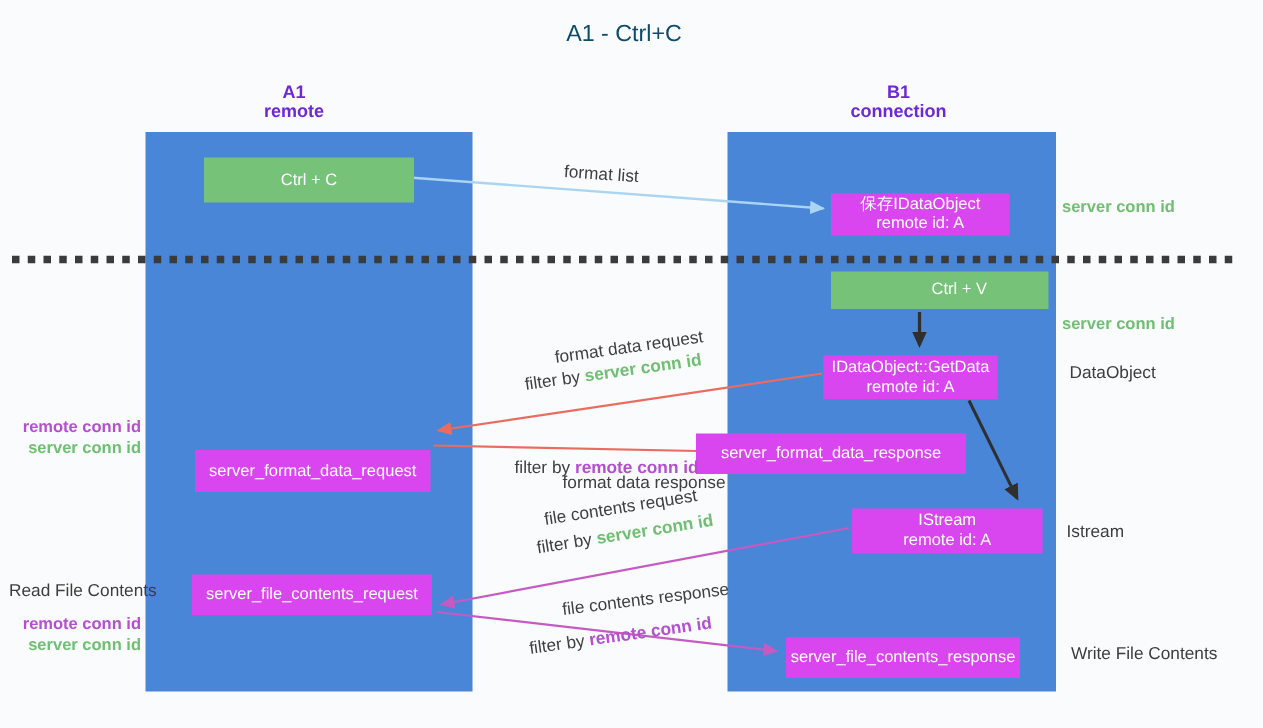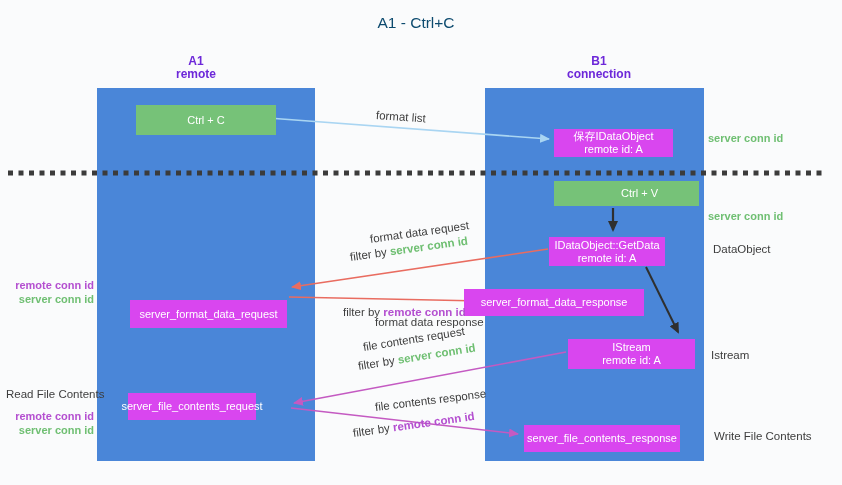--- a/index.html
+++ b/index.html
@@ -36,21 +36,21 @@
   }
   .node.green{background:#76c278;}
   .node.orange{background:#d946ef;}
   .n-ctrlc{left:136px;top:105px;width:140px;height:30px;}
   .n-saveobj{left:554px;top:129px;width:119px;height:28px;}
   .n-ctrlv{left:554px;top:181px;width:119px;height:25px;padding-left:26px;}
   .n-getdata{left:549px;top:237px;width:116px;height:29px;}
   .n-fmtreq{left:130px;top:276px;width:157px;height:28px;margin-top:24px;}
   .n-fmtresp{left:464px;top:289px;width:180px;height:27px;}
   .n-istream{left:568px;top:339px;width:127px;height:30px;}
-  .n-filereq{left:128px;top:393px;width:128px;height:27px;}
+  .n-filereq{left:128px;top:383px;width:160px;height:27px;}
   .n-fileresp{left:524px;top:425px;width:156px;height:27px;}
   
   .mlabel{
     position:absolute;z-index:2;font-size:11.5px;color:#3f3f3f;white-space:nowrap;
     transform-origin:left center;
   }
   .mlabel .green-id{color:#6fbf72;font-weight:700;}
   .mlabel .purple-id{color:#b44fd0;font-weight:700;}
   .l-formatlist{left:376px;top:109px;transform:rotate(4deg);}
   .l-fdr{left:370px;top:233px;transform:rotate(-8deg);}

